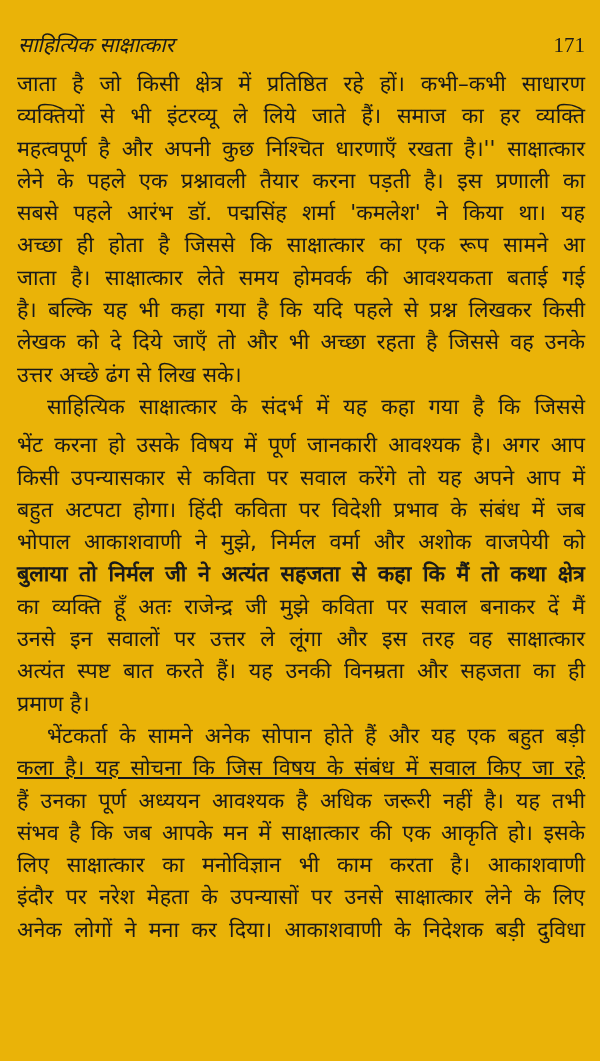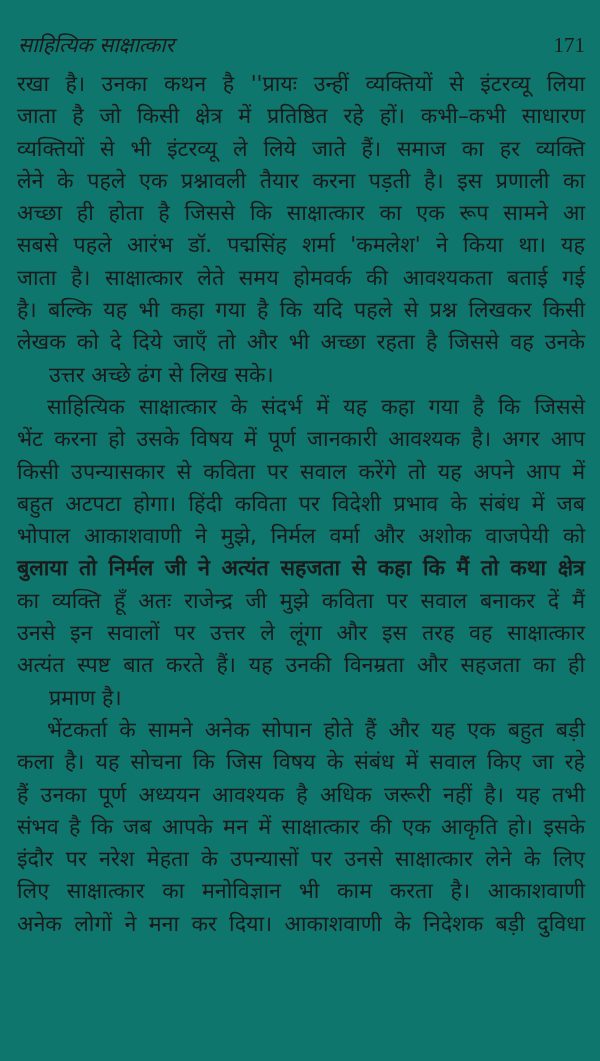--- a/index.html
+++ b/index.html
@@ -14,21 +14,21 @@
       position: relative;
       color: #1a1a1a;
       font-family: "DejaVu Sans", "Liberation Sans", sans-serif;
     }
     .page {
       position: absolute;
       left: 0;
       top: 0;
       width: 600px;
       height: 1061px;
-      background: #0f766e;
+      background: #eab308;
     }
     .running-head {
       position: absolute;
       left: 18px;
       right: 15px;
       top: 30px;
       height: 32px;
       display: flex;
       justify-content: space-between;
       align-items: baseline;
@@ -53,57 +53,56 @@
       height: 32.3px;
       line-height: 32.3px;
       font-size: 21.5px;
       white-space: nowrap;
       text-align: justify;
       text-align-last: justify;
       overflow: visible;
     }
     .line.last {
       text-align-last: left;
-      margin-left: 32px;
     }
     .line.indent {
       padding-left: 30px;
     }
   </style>
 </head>
 <body>
 
 <div class="page">
   <div class="running-head">
     <span class="running-title">साहित्यिक साक्षात्कार</span>
     <span class="page-number">171</span>
   </div>
 
   <div class="body-text" id="body-text">
-    <div class="line" style="white-space: normal;">रखा है। उनका कथन है ''प्रायः उन्हीं व्यक्तियों से इंटरव्यू लिया</div>
     <div class="line" style="white-space: normal;">जाता है जो किसी क्षेत्र में प्रतिष्ठित रहे हों। कभी–कभी साधारण</div>
     <div class="line" style="white-space: normal;">व्यक्तियों से भी इंटरव्यू ले लिये जाते हैं। समाज का हर व्यक्ति</div>
+    <div class="line" style="white-space: normal;">महत्वपूर्ण है और अपनी कुछ निश्चित धारणाएँ रखता है।'' साक्षात्कार</div>
     <div class="line" style="white-space: normal;">लेने के पहले एक प्रश्नावली तैयार करना पड़ती है। इस प्रणाली का</div>
+    <div class="line" style="white-space: normal;">सबसे पहले आरंभ डॉ. पद्मसिंह शर्मा 'कमलेश' ने किया था। यह</div>
     <div class="line" style="white-space: normal;">अच्छा ही होता है जिससे कि साक्षात्कार का एक रूप सामने आ</div>
-    <div class="line" style="white-space: normal;">सबसे पहले आरंभ डॉ. पद्मसिंह शर्मा 'कमलेश' ने किया था। यह</div>
     <div class="line" style="white-space: normal;">जाता है। साक्षात्कार लेते समय होमवर्क की आवश्यकता बताई गई</div>
     <div class="line" style="white-space: normal;">है। बल्कि यह भी कहा गया है कि यदि पहले से प्रश्न लिखकर किसी</div>
     <div class="line" style="white-space: normal;">लेखक को दे दिये जाएँ तो और भी अच्छा रहता है जिससे वह उनके</div>
     <div class="line last" style="white-space: normal;">उत्तर अच्छे ढंग से लिख सके।</div>
     <div class="line indent" style="white-space: normal;">साहित्यिक साक्षात्कार के संदर्भ में यह कहा गया है कि जिससे</div>
-    <div class="line" style="white-space: normal;">भेंट करना हो उसके विषय में पूर्ण जानकारी आवश्यक है। अगर आप</div>
+    <div class="line" style="white-space: normal; margin-top: 6px;">भेंट करना हो उसके विषय में पूर्ण जानकारी आवश्यक है। अगर आप</div>
     <div class="line" style="white-space: normal;">किसी उपन्यासकार से कविता पर सवाल करेंगे तो यह अपने आप में</div>
     <div class="line" style="white-space: normal;">बहुत अटपटा होगा। हिंदी कविता पर विदेशी प्रभाव के संबंध में जब</div>
     <div class="line" style="white-space: normal;">भोपाल आकाशवाणी ने मुझे, निर्मल वर्मा और अशोक वाजपेयी को</div>
     <div class="line" style="white-space: normal; font-weight: bold;">बुलाया तो निर्मल जी ने अत्यंत सहजता से कहा कि मैं तो कथा क्षेत्र</div>
     <div class="line" style="white-space: normal;">का व्यक्ति हूँ अतः राजेन्द्र जी मुझे कविता पर सवाल बनाकर दें मैं</div>
     <div class="line" style="white-space: normal;">उनसे इन सवालों पर उत्तर ले लूंगा और इस तरह वह साक्षात्कार</div>
     <div class="line" style="white-space: normal;">अत्यंत स्पष्ट बात करते हैं। यह उनकी विनम्रता और सहजता का ही</div>
     <div class="line last" style="white-space: normal;">प्रमाण है।</div>
     <div class="line indent" style="white-space: normal;">भेंटकर्ता के सामने अनेक सोपान होते हैं और यह एक बहुत बड़ी</div>
-    <div class="line" style="white-space: normal;">कला है। यह सोचना कि जिस विषय के संबंध में सवाल किए जा रहे</div>
+    <div class="line" style="white-space: normal; text-decoration: underline;">कला है। यह सोचना कि जिस विषय के संबंध में सवाल किए जा रहे</div>
     <div class="line" style="white-space: normal;">हैं उनका पूर्ण अध्ययन आवश्यक है अधिक जरूरी नहीं है। यह तभी</div>
     <div class="line" style="white-space: normal;">संभव है कि जब आपके मन में साक्षात्कार की एक आकृति हो। इसके</div>
+    <div class="line" style="white-space: normal;">लिए साक्षात्कार का मनोविज्ञान भी काम करता है। आकाशवाणी</div>
     <div class="line" style="white-space: normal;">इंदौर पर नरेश मेहता के उपन्यासों पर उनसे साक्षात्कार लेने के लिए</div>
-    <div class="line" style="white-space: normal;">लिए साक्षात्कार का मनोविज्ञान भी काम करता है। आकाशवाणी</div>
     <div class="line" style="white-space: normal;">अनेक लोगों ने मना कर दिया। आकाशवाणी के निदेशक बड़ी दुविधा</div>
   </div>
 </div>
 
 </body></html>

